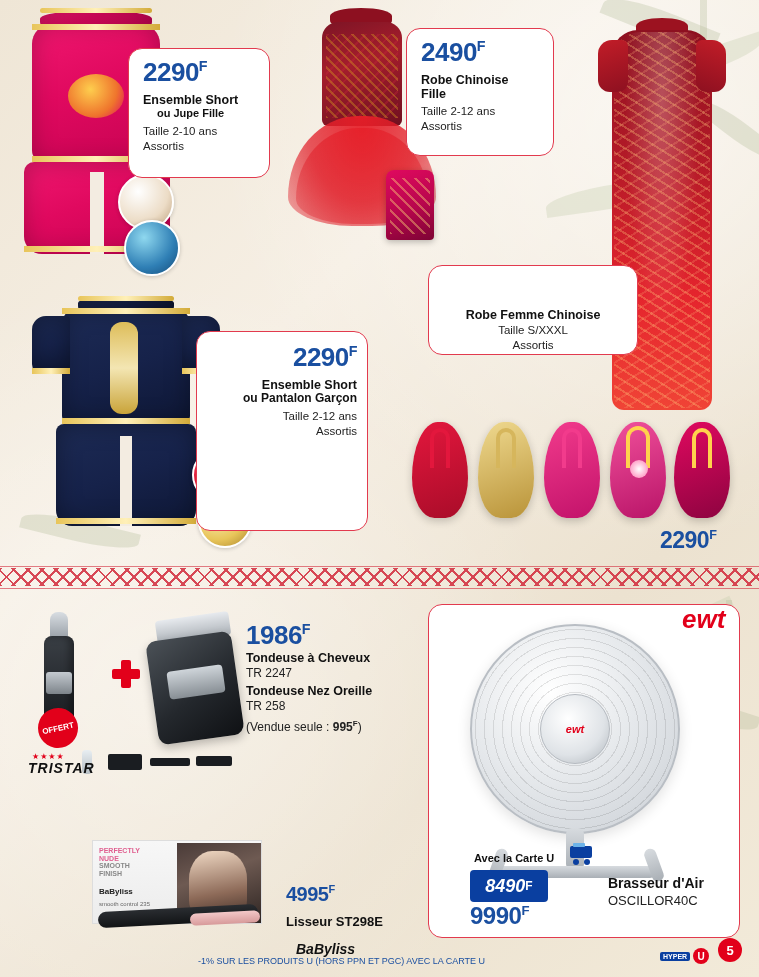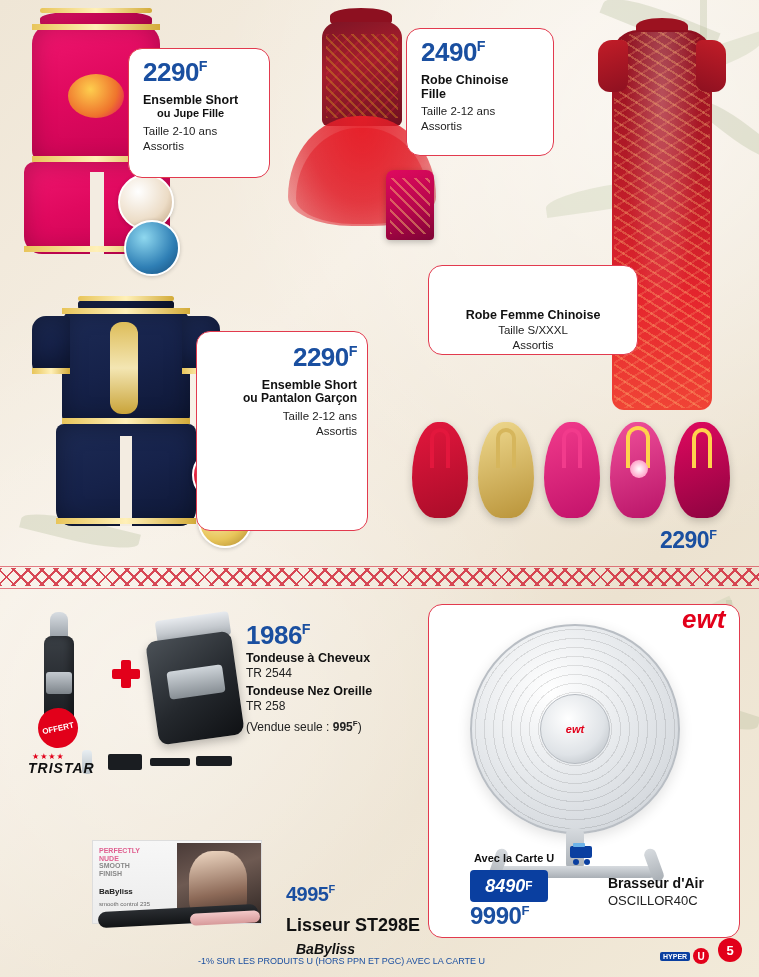--- a/index.html
+++ b/index.html
@@ -362,21 +362,21 @@
     <div style="position:absolute;left:124px;top:10px;width:40px;height:8px;background:#1a1d21;border-radius:2px;"></div>
     <div style="position:absolute;left:170px;top:8px;width:36px;height:10px;background:#1a1d21;border-radius:2px;"></div>
   </div>
   <div class="stars" style="left:32px;top:752px;">★★★★</div>
   <div class="tristar" style="left:28px;top:760px;font-size:14px;letter-spacing:1px;">TRISTAR</div>
 
   <div class="price" style="position:absolute;left:246px;top:622px;font-size:26px;">
     <span>1986</span><span class="cur">F</span>
   </div>
   <div class="ptitle" style="position:absolute;left:246px;top:651px;font-size:12.5px;">Tondeuse à Cheveux</div>
-  <div class="psub" style="position:absolute;left:246px;top:667px;font-size:12px;">TR 2544</div>
+  <div class="psub" style="position:absolute;left:246px;top:667px;font-size:12px;">TR 2247</div>
   <div class="ptitle" style="position:absolute;left:246px;top:684px;font-size:12.5px;">Tondeuse Nez Oreille</div>
   <div class="psub" style="position:absolute;left:246px;top:700px;font-size:12px;">TR 258</div>
   <div style="position:absolute;left:246px;top:719px;font-size:12px;color:#222;">
     <span>(Vendue seule : </span><span style="font-weight:bold;">995</span><span style="font-weight:bold;font-size:8px;vertical-align:super;">F</span><span>)</span>
   </div>
 
   <div class="bbox" style="left:92px;top:840px;width:170px;height:84px;">
     <div class="bphoto" style="left:84px;top:2px;width:84px;height:80px;"></div>
     <div style="position:absolute;left:96px;top:10px;width:58px;height:70px;border-radius:40% 40% 30% 30%;background:linear-gradient(170deg,#f0d9c4,#8d6a58 60%,#3b2a24);"></div>
     <div style="position:absolute;left:6px;top:6px;font-size:7px;font-weight:bold;color:#e06090;line-height:1.1;">
@@ -389,21 +389,21 @@
     <div style="position:absolute;left:6px;top:60px;font-size:6px;color:#666;">smooth control 235</div>
   </div>
   <div style="position:absolute;left:98px;top:900px;width:180px;height:36px;">
     <div style="position:absolute;left:0;top:8px;width:160px;height:16px;border-radius:8px;background:linear-gradient(180deg,#2a2d31,#121416);transform:rotate(-3deg);"></div>
     <div style="position:absolute;left:92px;top:12px;width:70px;height:12px;border-radius:6px;background:linear-gradient(180deg,#f3c8c8,#d79a9a);transform:rotate(-3deg);"></div>
   </div>
 
   <div class="price" style="position:absolute;left:286px;top:884px;font-size:20px;">
     <span>4995</span><span class="cur">F</span>
   </div>
-  <div class="ptitle" style="position:absolute;left:286px;top:915px;font-size:18px;">Lisseur ST298E</div>
+  <div class="ptitle" style="position:absolute;left:286px;top:915px;font-size:13px;">Lisseur ST298E</div>
   <div style="position:absolute;left:296px;top:941px;font-size:14px;font-weight:bold;font-style:italic;color:#111;">BaByliss</div>
 
   <div class="box" style="left:428px;top:604px;width:312px;height:334px;"></div>
   <div class="ewt" style="left:682px;top:604px;font-size:26px;">ewt</div>
 
   <div class="fan-cage" style="left:470px;top:624px;width:210px;height:210px;"></div>
   <div class="fan-hub" style="left:540px;top:694px;width:70px;height:70px;">
     <span style="font-size:11px;font-weight:bold;font-style:italic;color:#e2001a;">ewt</span>
   </div>
   <div class="fan-base" style="left:566px;top:828px;width:18px;height:42px;"></div>

